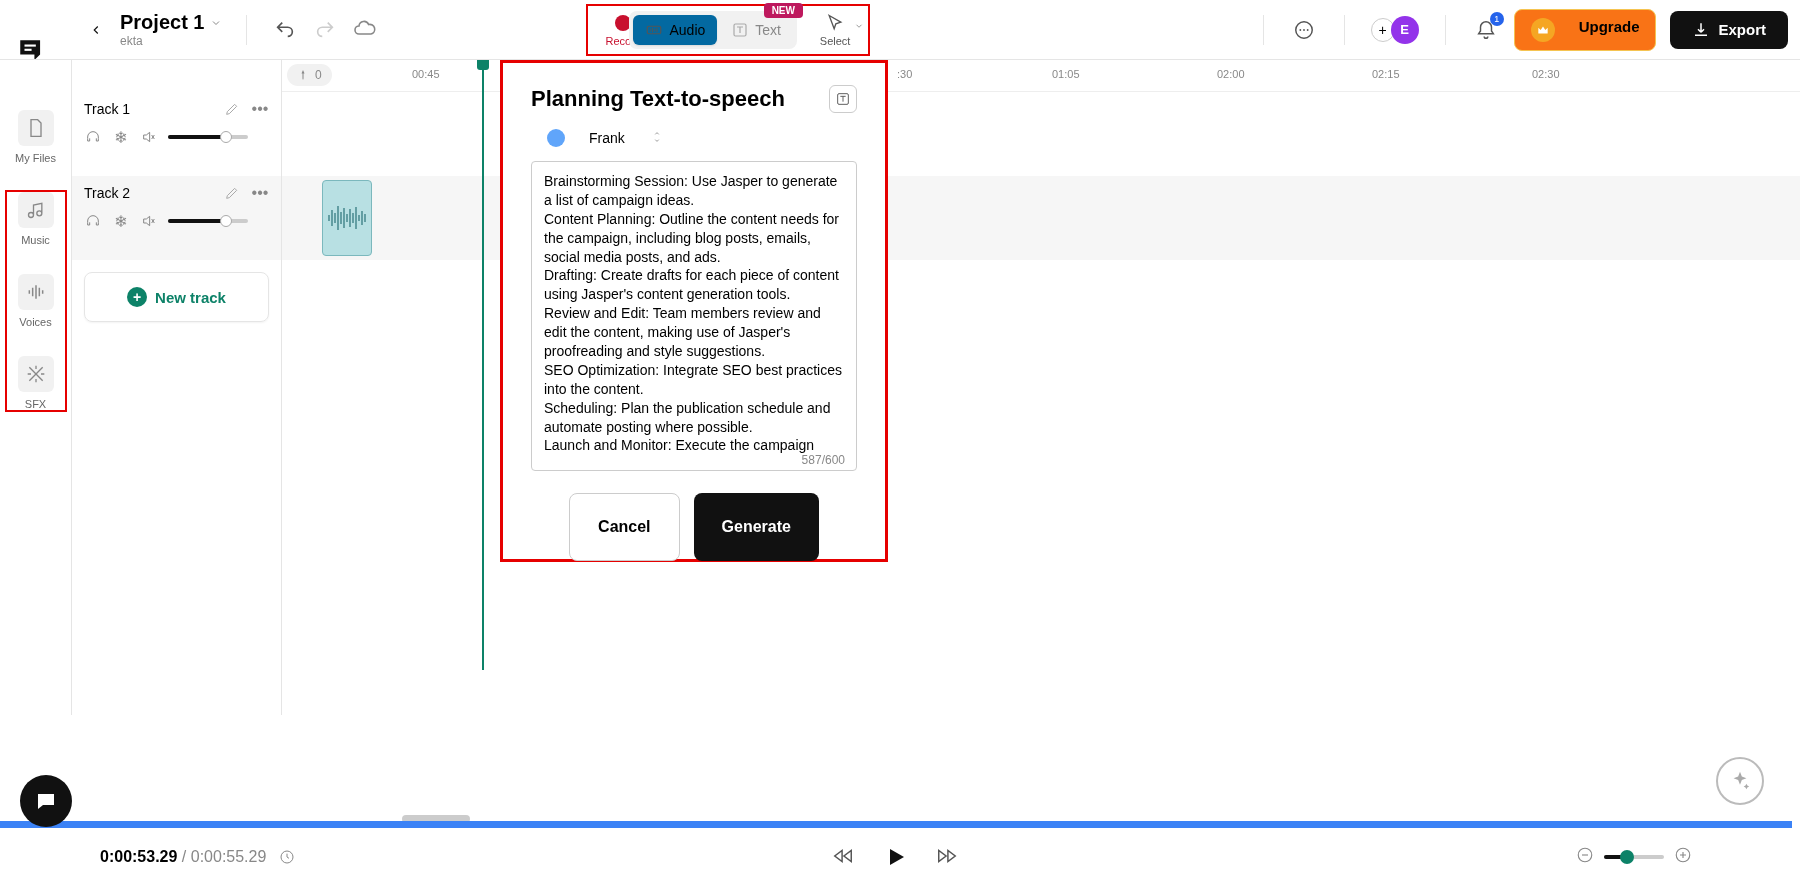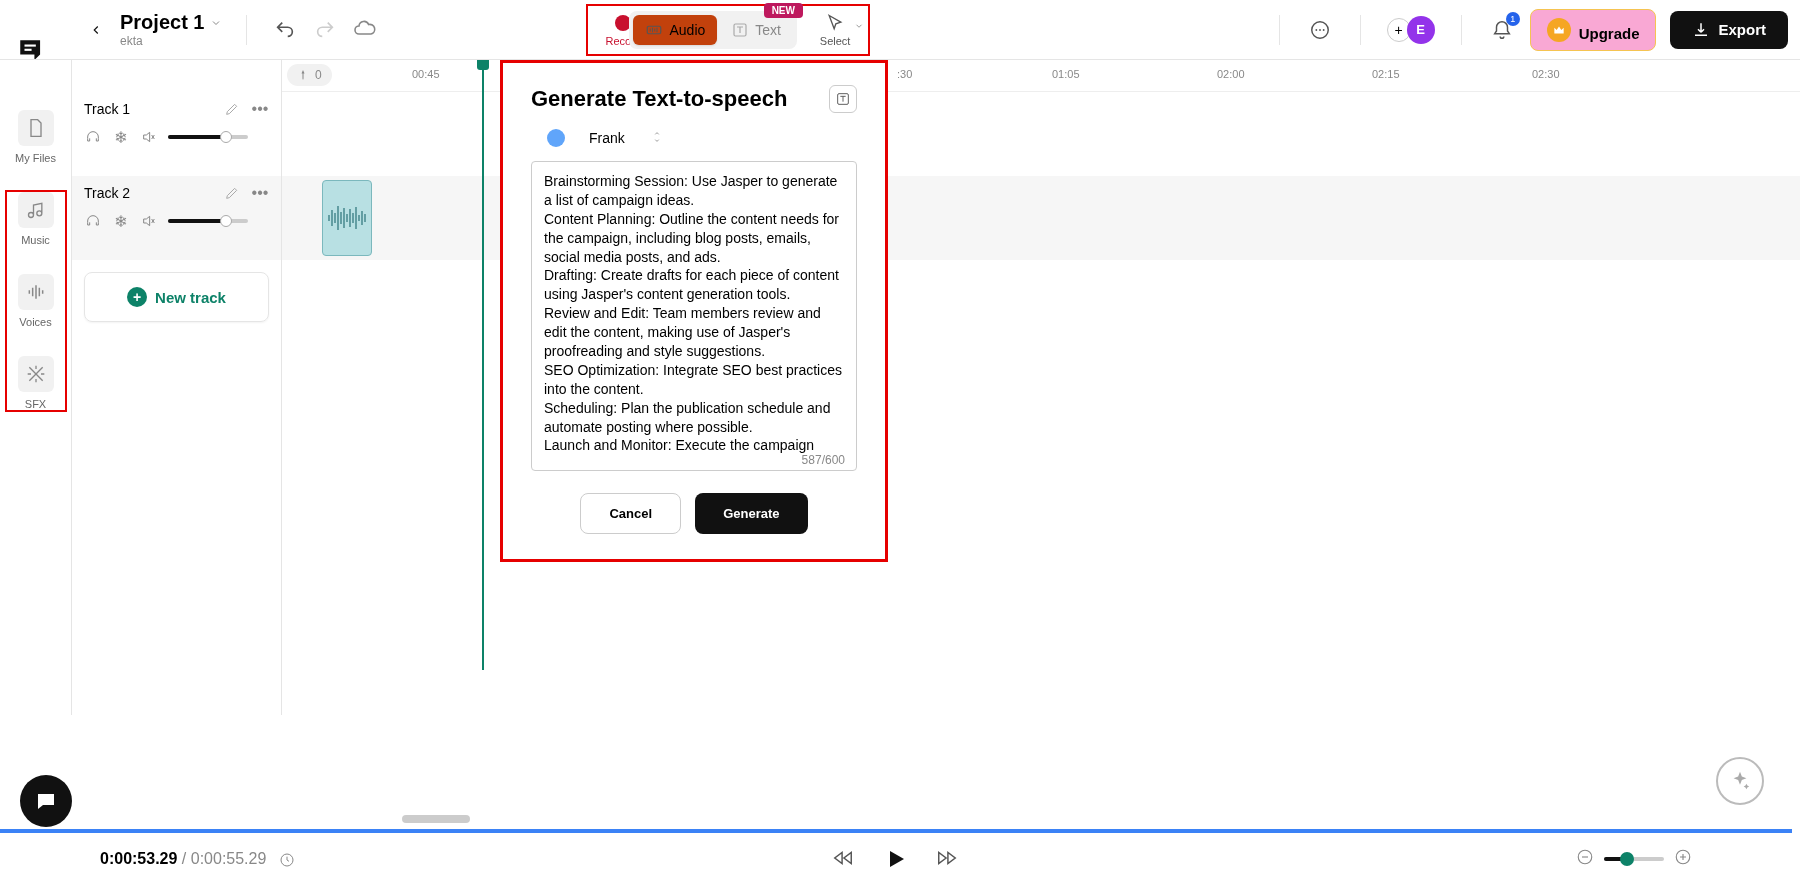--- a/index.html
+++ b/index.html
@@ -18,30 +18,30 @@
 
 .center-group { position: absolute; left: 586px; top: 4px; width: 284px; height: 52px; border: 2px solid #e60000; display: flex; justify-content: space-around; align-items: center; }
 .center-btn { display: flex; flex-direction: column; align-items: center; gap: 2px; cursor: pointer; position: relative; }
 .center-btn .icon { width: 20px; height: 20px; display: flex; align-items: center; justify-content: center; }
 .center-btn .label { font-size: 11px; color: #555; }
 .center-btn.rec .label { color: #c8102e; }
 .rec-dot { width: 16px; height: 16px; background: #c8102e; border-radius: 50%; }
 
 .mode-toggle { display: flex; background: #f1f1f1; border-radius: 8px; padding: 4px; gap: 2px; position: relative; margin-left: 250px; }
 .mode-btn { display: flex; align-items: center; gap: 6px; padding: 6px 12px; border-radius: 6px; font-size: 14px; cursor: pointer; }
-.mode-btn.active { background: #c2410c; box-shadow: 0 1px 2px rgba(0,0,0,0.1); }
+.mode-btn.active { background: #0369a1; box-shadow: 0 1px 2px rgba(0,0,0,0.1); }
 .new-badge { position: absolute; top: -8px; right: -6px; background: #be185d; color: #fff; font-size: 10px; font-weight: 700; padding: 2px 8px; border-radius: 4px; }
 
 .header-right { margin-left: auto; display: flex; align-items: center; gap: 14px; }
 .avatar-group { display: flex; align-items: center; }
 .add-circle { width: 24px; height: 24px; border: 1px solid #ccc; border-radius: 50%; display: flex; align-items: center; justify-content: center; font-size: 14px; }
 .avatar { width: 28px; height: 28px; border-radius: 50%; background: #9333ea; color: #fff; display: flex; align-items: center; justify-content: center; font-size: 13px; font-weight: 600; margin-left: -4px; }
 .bell-wrap { position: relative; }
 .bell-badge { position: absolute; top: -4px; right: -4px; width: 14px; height: 14px; background: #2563eb; color: #fff; font-size: 9px; border-radius: 50%; display: flex; align-items: center; justify-content: center; }
-.upgrade-btn { display: flex; align-items: flex-end; gap: 8px; padding: 8px 16px; border: 1px solid #f5c451; background: #f9a8d4; border-radius: 8px; font-weight: 600; font-size: 15px; cursor: pointer; }
+.upgrade-btn { display: flex; align-items: flex-start; gap: 24px; padding: 8px 16px; border: 1px solid #f5c451; background: #f97316; border-radius: 8px; font-weight: 600; font-size: 15px; cursor: pointer; }
 .crown-circle { width: 24px; height: 24px; background: #f5a623; border-radius: 50%; display: flex; align-items: center; justify-content: center; color: #fff; }
 .export-btn { display: flex; align-items: center; gap: 8px; padding: 10px 22px; background: #111; color: #fff; border-radius: 8px; font-weight: 600; font-size: 15px; cursor: pointer; }
 
 .main { display: flex; height: 655px; }
 .sidebar { width: 72px; display: flex; flex-direction: column; align-items: center; padding-top: 50px; gap: 28px; border-right: 1px solid #e5e5e5; }
 .sidebar-item { display: flex; flex-direction: column; align-items: center; gap: 6px; cursor: pointer; width: 100%; }
 .sidebar-icon { width: 36px; height: 36px; background: #f1f1f1; border-radius: 6px; display: flex; align-items: center; justify-content: center; color: #888; }
 .sidebar-label { font-size: 11px; color: #666; }
 .sidebar-highlight { border: 2px solid #e60000; padding: 0; margin: -2px; }
 
@@ -75,25 +75,25 @@
 .tts-header { display: flex; justify-content: space-between; align-items: center; margin-bottom: 16px; }
 .tts-title { font-size: 22px; font-weight: 700; }
 .tts-icon-btn { width: 28px; height: 28px; border: 1px solid #ccc; border-radius: 6px; display: flex; align-items: center; justify-content: center; cursor: pointer; }
 .voice-row { display: flex; align-items: center; gap: 24px; margin-bottom: 14px; padding-left: 16px; }
 .voice-dot { width: 18px; height: 18px; background: #60a5fa; border-radius: 50%; }
 .voice-name { font-size: 14px; }
 .voice-chev { width: 16px; height: 16px; display: flex; flex-direction: column; align-items: center; }
 .tts-textarea { width: 100%; height: 310px; border: 1px solid #ccc; border-radius: 4px; padding: 10px 12px; font-size: 14px; line-height: 1.35; resize: none; font-family: inherit; position: relative; }
 .char-count { position: absolute; right: 40px; margin-top: -22px; font-size: 12px; color: #888; }
 .tts-buttons { display: flex; gap: 14px; justify-content: center; margin-top: 18px; }
-.tts-btn { padding: 12px 28px; border-radius: 8px; font-size: 13px; font-weight: 600; cursor: pointer; }
+.tts-btn { padding: 24px 28px; border-radius: 8px; font-size: 16px; font-weight: 600; cursor: pointer; }
 .tts-btn.cancel { background: #fff; border: 1px solid #ccc; }
 .tts-btn.generate { background: #111; color: #fff; border: none; }
 
-.footer { position: absolute; bottom: 0; left: 0; right: 8px; height: 56px; border-top: 4px solid #3b82f6; display: flex; align-items: center; padding: 0 100px 0 100px; }
+.footer { position: absolute; bottom: 0; left: 0; right: 8px; height: 64px; border-top: 7px solid #3b82f6; display: flex; align-items: center; padding: 0 100px 0 100px; }
 .time-display { font-size: 16px; font-weight: 600; }
 .time-total { color: #888; font-weight: 400; }
 .playback { position: absolute; left: 50%; transform: translateX(-50%); display: flex; gap: 28px; align-items: center; }
 .play-btn { width: 24px; height: 24px; cursor: pointer; }
 .zoom-ctrl { margin-left: auto; display: flex; align-items: center; gap: 10px; }
 .zoom-slider { width: 60px; height: 4px; background: #ccc; border-radius: 2px; position: relative; }
 .zoom-fill { position: absolute; left: 0; width: 30%; height: 100%; background: #111; border-radius: 2px; }
 .zoom-knob { position: absolute; left: 26%; top: -5px; width: 14px; height: 14px; background: #0d8268; border-radius: 50%; }
 
 .scrollbar-track { position: absolute; bottom: 60px; left: 282px; right: 0; height: 10px; }
@@ -376,21 +376,21 @@
       </div>
     </div>
     <div class="playhead">
         <div class="playhead-handle"></div>
       </div>
   </div>
 </div>
 
 <div class="tts-modal">
   <div class="tts-header">
-    <span class="tts-title">Generate Text-to-speech</span>
+    <span class="tts-title">Planning Text-to-speech</span>
     <div class="tts-icon-btn">
         <svg width="16" height="16" viewBox="0 0 24 24">
           <rect x="4" y="4" width="16" height="16" rx="2" stroke="#555" stroke-width="1.4" fill="none"></rect>
           <path d="M8 8h8M12 8v8" stroke="#555" stroke-width="1.4"></path>
         </svg>
       </div>
   </div>
   <div class="voice-row">
     <div class="voice-dot"></div>
     <span class="voice-name">Frank</span>

